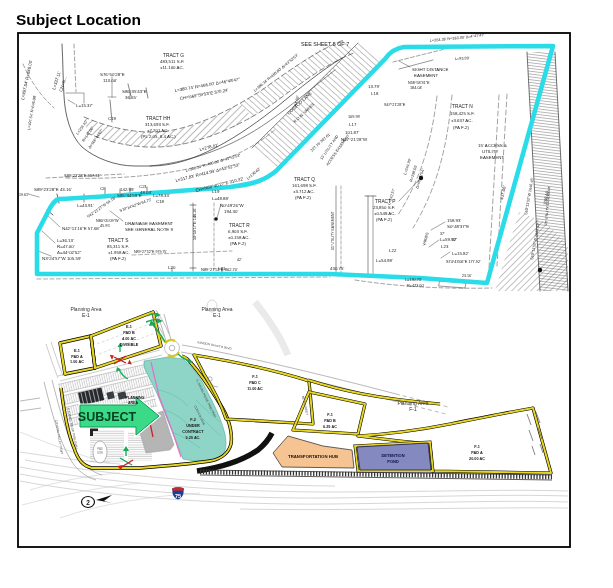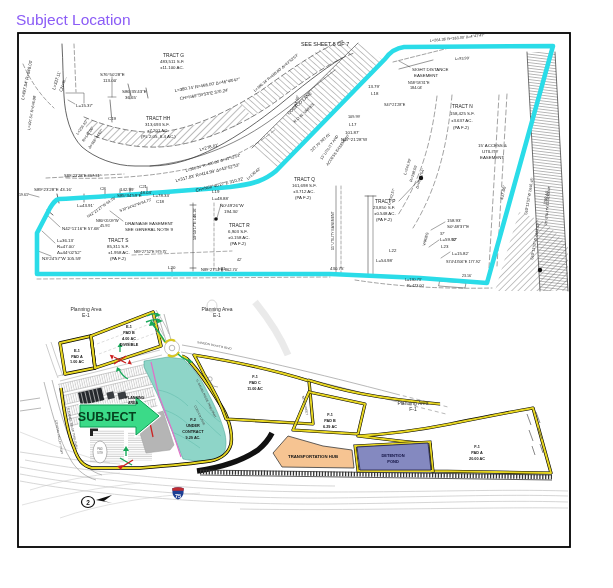--- a/index.html
+++ b/index.html
@@ -1,17 +1,17 @@
 <!DOCTYPE html>
 <html><head>
 <meta charset="utf-8">
 <style>
   html,body{margin:0;padding:0;background:#ffffff;width:613px;height:588px;overflow:hidden;}
   body{font-family:"Liberation Sans", sans-serif;position:relative;}
-  .title{position:absolute;left:16px;top:11px;font-size:15.5px;font-weight:400;color:#8b5cf6;letter-spacing:0px;}
+  .title{position:absolute;left:16px;top:11px;font-size:15.5px;font-weight:700;color:#000000;letter-spacing:0px;}
   svg{position:absolute;left:0;top:0;}
   text{font-family:"Liberation Sans", sans-serif;}
 </style>
 </head>
 <body>
 
 <div class="title">Subject Location</div>
 <svg width="613" height="588" viewBox="0 0 613 588">
 <defs>
   <pattern id="hatch" patternUnits="userSpaceOnUse" width="5" height="5" patternTransform="rotate(45)">

